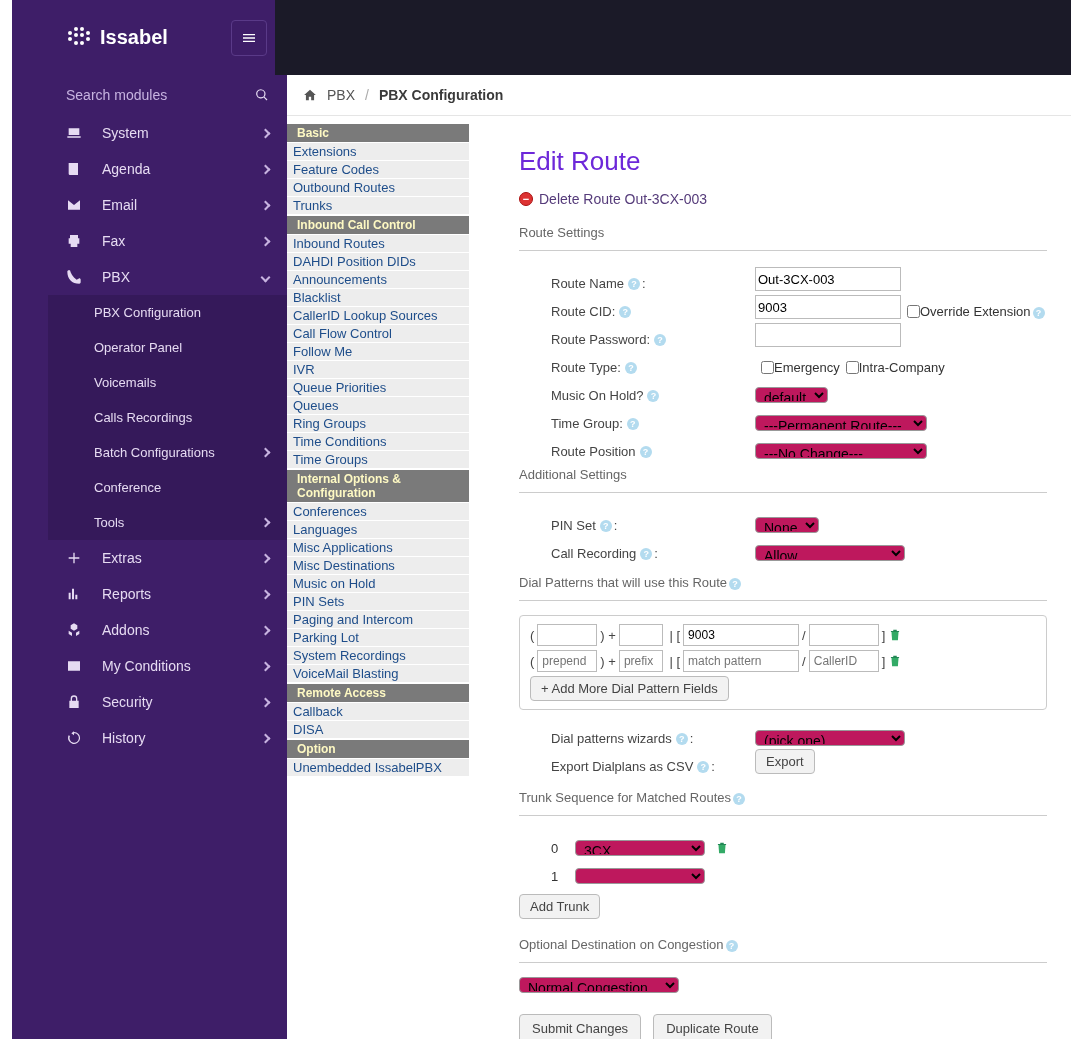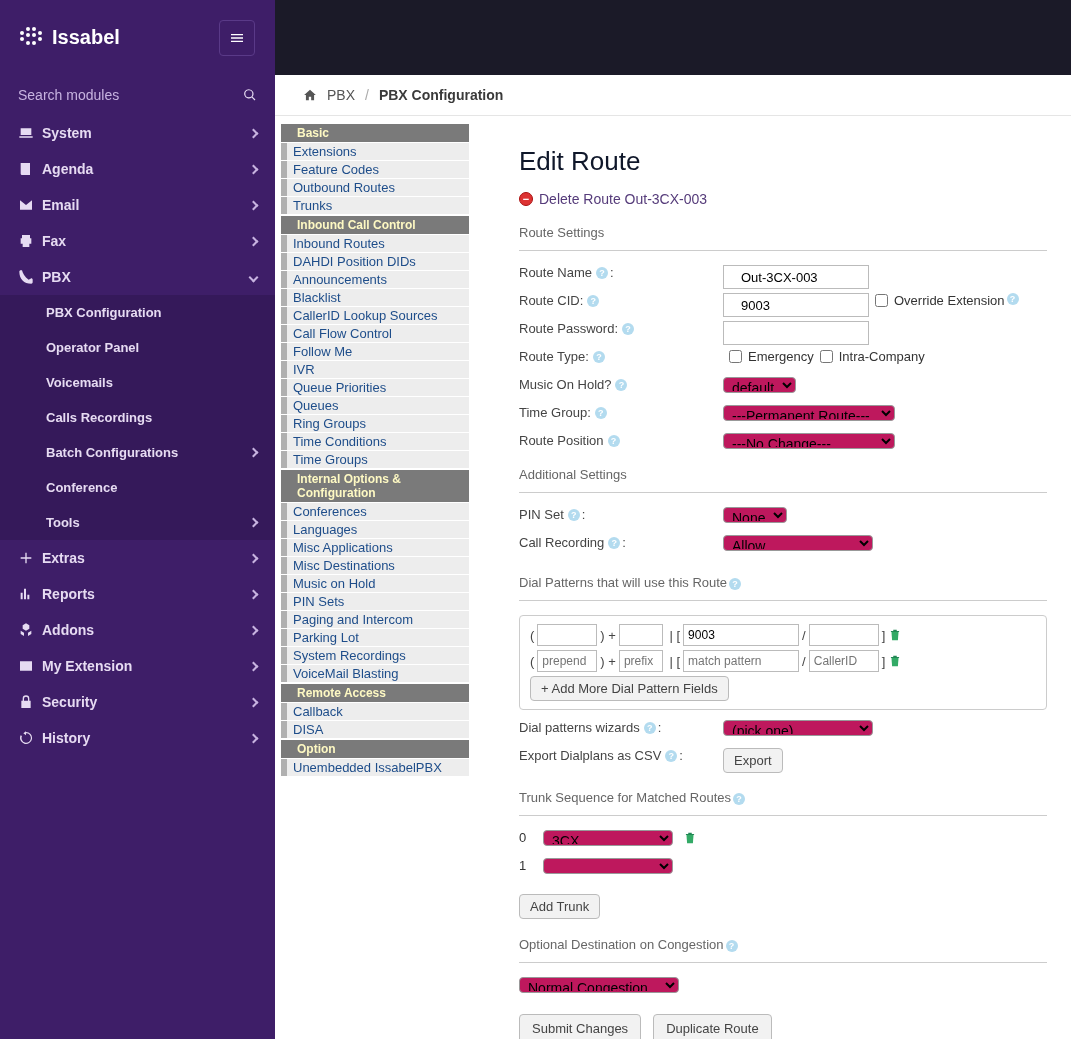--- a/index.html
+++ b/index.html
@@ -1,30 +1,30 @@
 <!DOCTYPE html>
 <html><head>
 <meta charset="utf-8">
 <style>
 * { box-sizing: border-box; margin: 0; padding: 0; }
 body { font-family: -apple-system, "Helvetica Neue", Arial, sans-serif; font-size: 13px; color: #333; background: #fff; }
 
 
-.sidebar { position: fixed; left: 0; top: 0; width: 275px; height: 100vh; background: #3e1e68; color: #fff; overflow-y: auto; }
+.sidebar { position: fixed; left: 12px; top: 0; width: 275px; height: 100vh; background: #3e1e68; color: #fff; overflow-y: auto; padding-left: 36px; }
 .topbar-left { height: 75px; display: flex; align-items: center; justify-content: space-between; padding: 0 20px; background: #3e1e68; }
 .brand { display: flex; align-items: center; gap: 10px; font-size: 20px; font-weight: 600; color: #fff; }
 .brand-dots { display: inline-block; width: 22px; height: 22px; position: relative; }
 .brand-dots span { position: absolute; width: 4px; height: 4px; border-radius: 50%; background: #fff; }
 .menu-toggle { width: 36px; height: 36px; border: 1px solid #5a3a88; border-radius: 4px; display: flex; align-items: center; justify-content: center; cursor: pointer; }
 .menu-toggle svg { width: 16px; height: 16px; fill: #fff; }
 
 .search-row { padding: 12px 18px; display: flex; align-items: center; justify-content: space-between; color: #c7b3e0; font-size: 14px; }
 
 .nav-item { padding: 10px 18px; display: flex; align-items: center; justify-content: space-between; cursor: pointer; font-size: 14px; color: #e6dbf2; }
-.nav-item .nav-left { display: flex; align-items: center; gap: 8px; font-weight: bold; }
+.nav-item .nav-left { display: flex; align-items: center; gap: 20px; }
 .nav-item .chev { width: 7px; height: 7px; border-right: 2px solid #c7b3e0; border-bottom: 2px solid #c7b3e0; transform: rotate(-45deg); }
 .nav-item.expanded .chev { transform: rotate(45deg); }
 .sub-nav { background: #35195a; }
 .sub-nav .nav-item { padding-left: 46px; font-size: 13px; }
 .icn { width: 16px; height: 16px; fill: #e6dbf2; }
 
 
 .topbar-right { position: fixed; left: 275px; right: 0; top: 0; height: 75px; background: #1b1a28; }
 
 
@@ -32,48 +32,48 @@
 .crumb-bar { background: #fff; border-bottom: 1px solid #e5e5e5; padding: 12px 28px; display: flex; align-items: center; gap: 10px; color: #555; font-size: 14px; }
 .crumb-bar .sep { color: #aaa; }
 .crumb-bar .current { font-weight: 700; color: #3a3a3a; }
 
 .content-wrap { display: flex; align-items: flex-start; }
 .module-nav { width: 200px; padding: 6px 6px 20px 6px; font-size: 13px; }
 .module-nav .grp { background: #7a7a7a; color: #fef9c3; padding: 2px 16px; font-size: 12px; font-weight: 600; margin-top: 2px; }
 .module-nav .itm { display: block; background: #ededed; border-left: 6px solid #b0b0b0; padding: 1px 6px; margin-top: 1px; color: #1e4d8a; cursor: pointer; }
 
 .form-area { flex: 1; padding: 30px 24px 40px 44px; max-width: 600px; }
-h1.page-title { font-size: 26px; font-weight: 500; color: #0f172a; margin-bottom: 14px; }
+h1.page-title { font-size: 26px; font-weight: 500; color: #6d28d9; margin-bottom: 14px; }
 .delete-row { display: flex; align-items: center; gap: 6px; color: #553b7a; margin-bottom: 18px; font-size: 14px; }
 .minus-circle { width: 14px; height: 14px; border-radius: 50%; background: #d33; border: 1px solid #a11; display: inline-flex; align-items: center; justify-content: center; color: #fff; font-size: 11px; line-height: 1; font-weight: bold; }
 
 .section-label { color: #666; font-size: 13px; margin: 8px 0; }
 hr.thin { border: none; border-top: 1px solid #ccc; margin: 10px 0 14px; }
 
-.row { display: flex; align-items: flex-start; margin-bottom: 2px; min-height: 26px; }
+.row { display: flex; align-items: flex-end; margin-bottom: 2px; min-height: 26px; margin-left: 32px; }
 .row .lbl { width: 204px; color: #444; display: flex; align-items: center; gap: 2px; }
 .help { display: inline-flex; width: 12px; height: 12px; border-radius: 50%; background: #b3dbef; color: #fff; font-size: 9px; align-items: center; justify-content: center; font-weight: bold; margin-left: 2px; }
-input[type=text].txt { border: 1px solid #bbb; padding: 3px 17px; font-size: 13px; height: 24px; width: 146px; }
+input[type=text].txt { border: 1px solid #bbb; padding: 3px 2px; font-size: 13px; height: 24px; width: 146px; }
 input.focus-blue { border: 2px solid #3d7fd6; outline: none; }
 select.sel { border: 1px solid #999; border-radius: 4px; background: #be185d; font-size: 14px; height: 16px; padding: 1px 4px; }
 .btn { background: #f2f2f2; border: 1px solid #bbb; border-radius: 4px; padding: 6px 12px; font-size: 13px; cursor: pointer; color: #444; }
 .btn-sm { padding: 4px 10px; }
 
 .pattern-wrap { border: 1px solid #ccc; border-radius: 4px; padding: 8px 10px; margin: 10px 0; }
 .pat-row { display: flex; align-items: center; gap: 3px; margin-bottom: 4px; font-size: 13px; color: #444; }
 .pat-row input { border: 1px solid #bbb; height: 22px; padding: 2px 4px; font-size: 12px; }
 .trash { width: 14px; height: 16px; display: inline-block; cursor: pointer; }
 .trash svg { width: 14px; height: 16px; }
 
 .trunk-seq .row { gap: 10px; }
 .idx { width: 14px; text-align: left; }
 
 .submit-row { display: flex; gap: 12px; margin-top: 18px; }
 
-.chk { display: inline-flex; align-items: center; gap: 6px; font-size: 13px; color: #333; margin-left: 6px; }
+.chk { display: inline-flex; align-items: center; gap: 0; font-size: 13px; color: #333; margin-left: 6px; }
 .chk input { width: 13px; height: 13px; }
 </style>
 </head>
 <body>
 
 <div class="sidebar">
   <div class="topbar-left">
     <div class="brand">
       <span class="brand-dots">
         <span style="left:0;top:4px"></span>
@@ -211,21 +211,21 @@
           </svg>
           <span>Addons</span>
         </span>
         <span class="chev"></span>
       </div>
       <div class="nav-item">
         <span class="nav-left">
           <svg class="icn" viewBox="0 0 24 24">
             <path d="M3 5h18v14H3zM7 9h4v4H7zM13 10h6M13 14h6"></path>
           </svg>
-          <span>My Extension</span>
+          <span>My Conditions</span>
         </span>
         <span class="chev"></span>
       </div>
       <div class="nav-item">
         <span class="nav-left">
           <svg class="icn" viewBox="0 0 24 24">
             <path d="M7 10V7a5 5 0 0 1 10 0v3h2v11H5V10zM9 10h6V7a3 3 0 0 0-6 0z"></path>
           </svg>
           <span>Security</span>
         </span>

